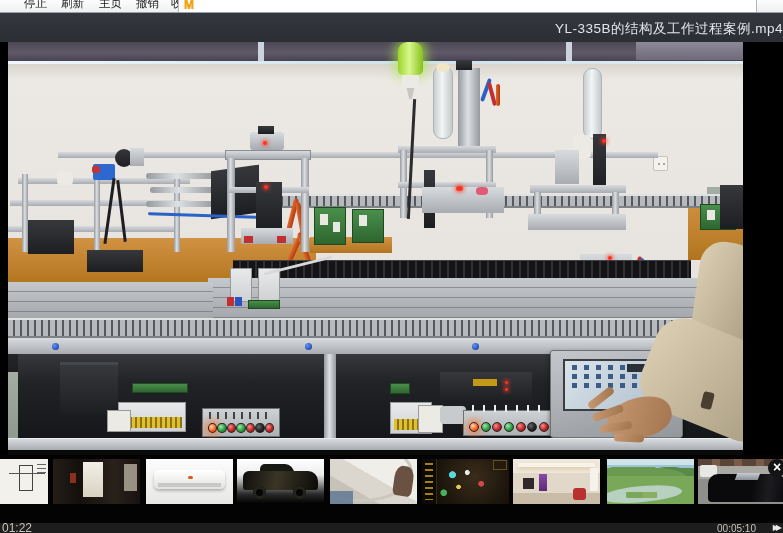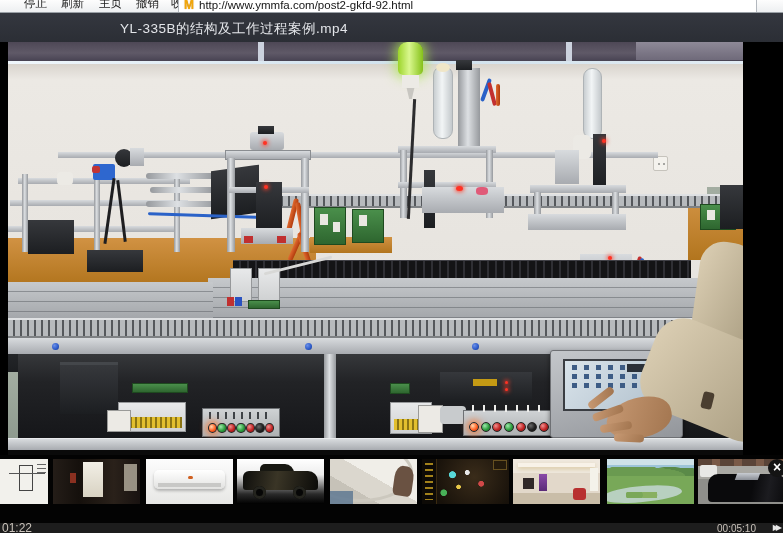--- a/index.html
+++ b/index.html
@@ -10,21 +10,21 @@
 
   
   #toolbar{left:0;top:0;width:783px;height:13px;background:linear-gradient(180deg,#fdfdfd,#edeff1);border-bottom:1px solid #9aa0a6;overflow:hidden}
   .nav-item{position:absolute;top:-4px;font-size:11.5px;color:#1a1a1a;white-space:nowrap}
   #urlbox{position:absolute;left:178px;top:-7px;width:579px;height:20px;background:#fff;border:1px solid #b3b8be;display:flex;align-items:flex-end;gap:5px;padding:0 5px 1px 5px}
   #favicon{font-weight:800;font-size:12px;line-height:12px;color:#f2a70a;text-shadow:0 0 1px #c87f00}
   #url-text{font-size:11.5px;line-height:12px;color:#141414;white-space:nowrap}
 
   
   #titlebar{left:0;top:13px;width:783px;height:29px;background:linear-gradient(180deg,#34373f,#2b2e35)}
-  #video-title{position:absolute;left:120px;right:0;top:7px;text-align:left;font-size:13.5px;color:#e3e5e9;letter-spacing:.5px}
+  #video-title{position:absolute;left:120px;right:0;top:7px;text-align:right;font-size:13.5px;color:#e3e5e9;letter-spacing:.5px}
 
   
   #video-display{left:0;top:42px;width:783px;height:413px;background:#000}
   #scene{left:8px;top:0;width:735px;height:413px;overflow:hidden;background:#e6e3de}
 
   .wall{background:linear-gradient(180deg,#cfc9c2 0,#ece9e4 6%,#e7e4df 55%,#d8d5cf 100%)}
   .curtain{background:linear-gradient(180deg,#4e4856,#5f5967 55%,#454050)}
   .curtain-right{background:linear-gradient(180deg,#8e8997,#6f6a7a)}
   .slit{background:#ccd2de}
   .ledline{background:linear-gradient(90deg,#f0f7fc,#cfe0ec 55%,#e2ecf3)}
@@ -95,21 +95,20 @@
 <div id="screen">
 
   <div class="p" id="toolbar">
     <span class="nav-item" style="left:24px">停止</span>
     <span class="nav-item" style="left:61px">刷新</span>
     <span class="nav-item" style="left:99px">主页</span>
     <span class="nav-item" style="left:136px">撤销</span>
     <span class="nav-item" style="left:171px">收藏</span>
     <div id="urlbox">
       <span id="favicon">M</span>
-      <span id="url-text">http://www.ymmfa.com/post2-gkfd-92.html</span>
     </div>
   </div>
 
   <div class="p" id="titlebar">
     <span id="video-title">YL-335B的结构及工作过程案例.mp4</span>
   </div>
 
   <div class="p" id="video-display">
     <div class="p" id="scene">
 

